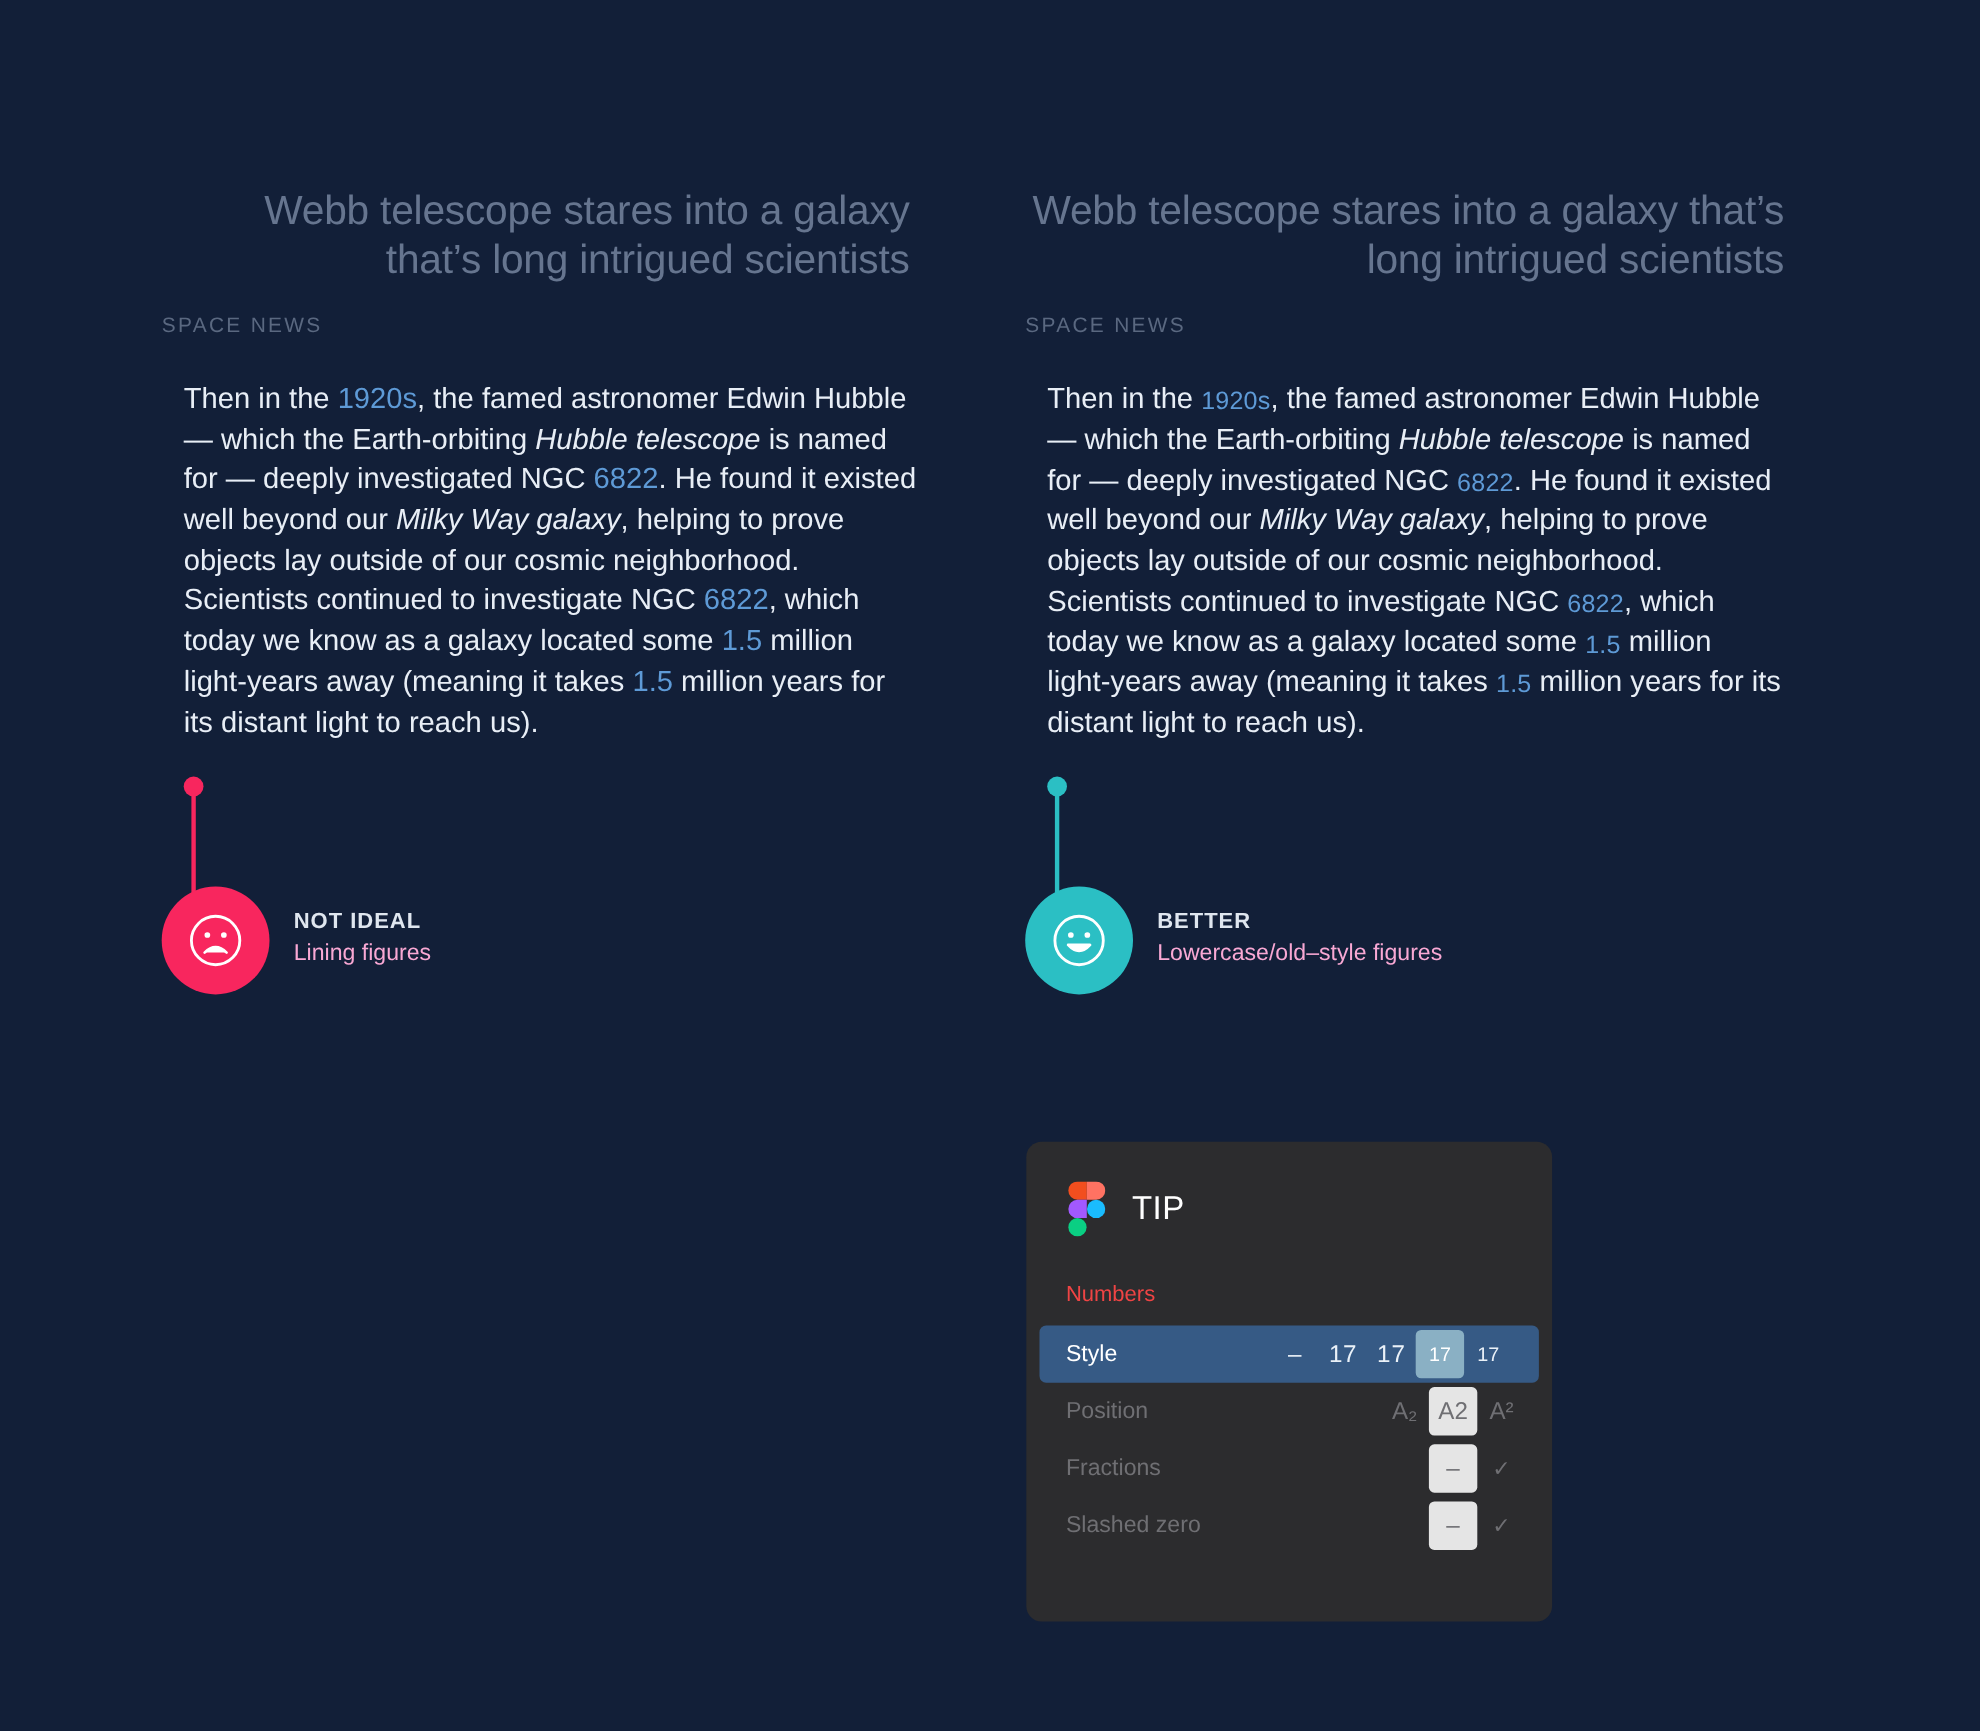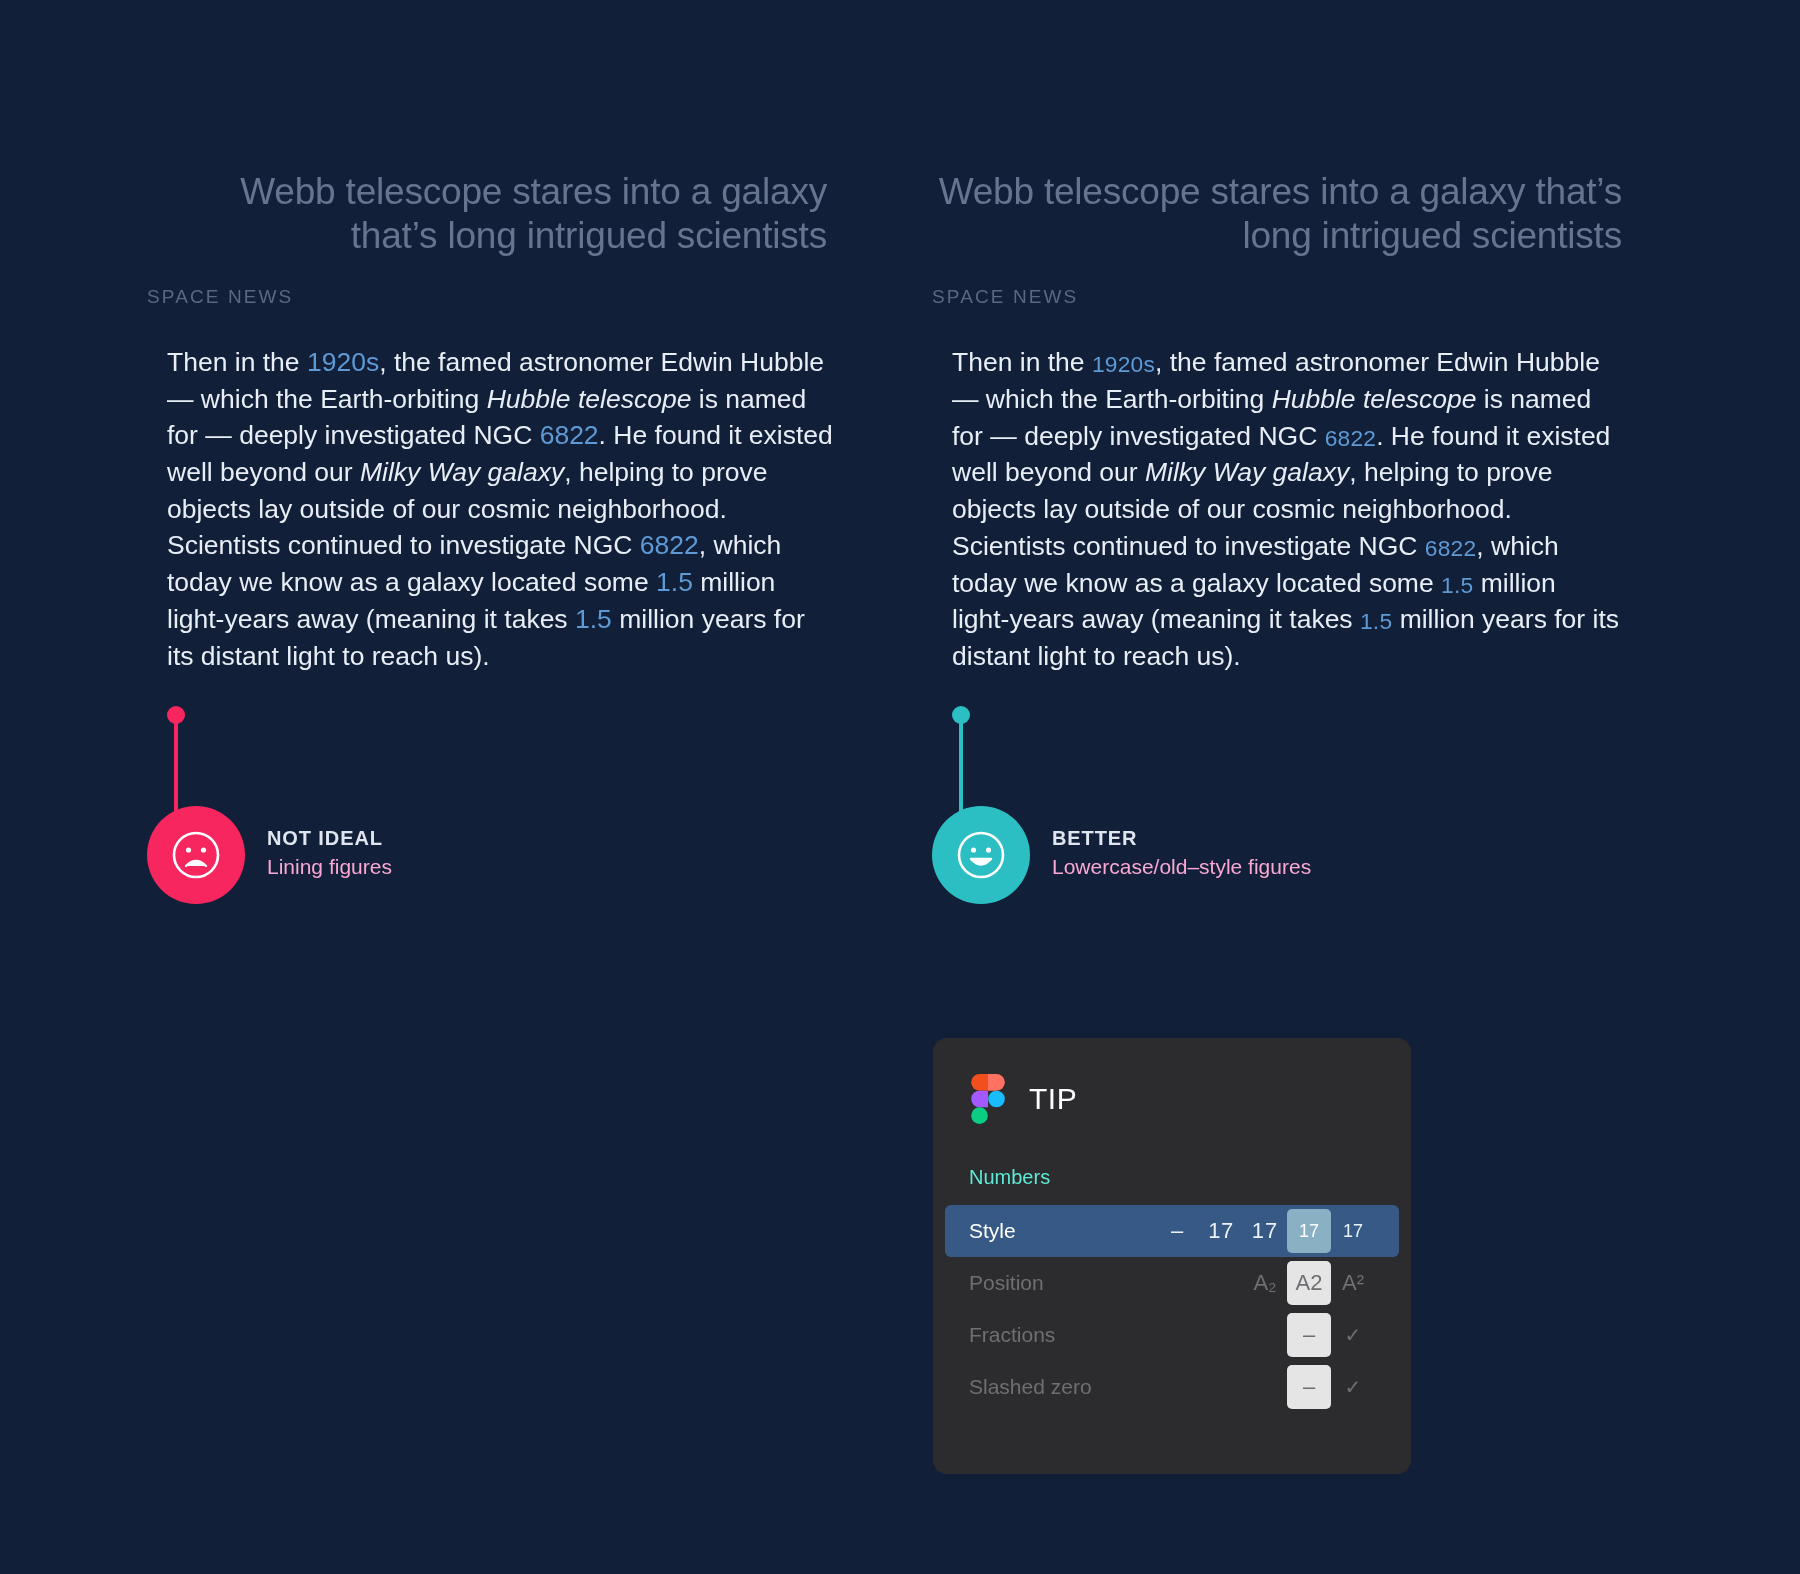--- a/index.html
+++ b/index.html
@@ -159,33 +159,33 @@
   }
   .figma-logo { width: 34px; height: 50px; display: block; }
   .tip-title {
     font-size: 30px;
     font-weight: 400;
     color: #ffffff;
     letter-spacing: 0.5px;
   }
 
   .section-label {
-    color: #5eead4;
+    color: #ef4444;
     font-size: 20px;
     padding: 42px 0 0 36px;
     font-weight: 400;
   }
 
   .prop-rows { margin-top: 16px; }
 
   .prop-row {
     display: flex;
     align-items: center;
     height: 52px;
-    padding: 0 36px 0 36px;
+    padding: 0 24px 0 36px;
     box-sizing: border-box;
   }
   .prop-row.selected {
     background: #365a85;
     border-radius: 6px;
     margin: 0 12px;
     padding: 15px 24px;
   }
   .prop-name {
     flex: 1;

